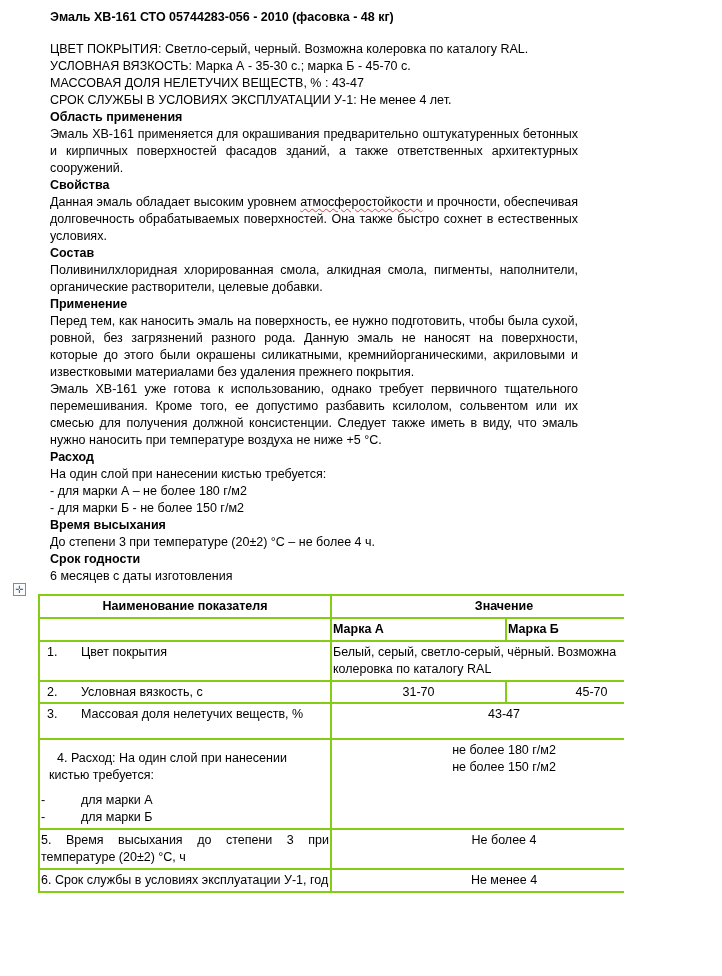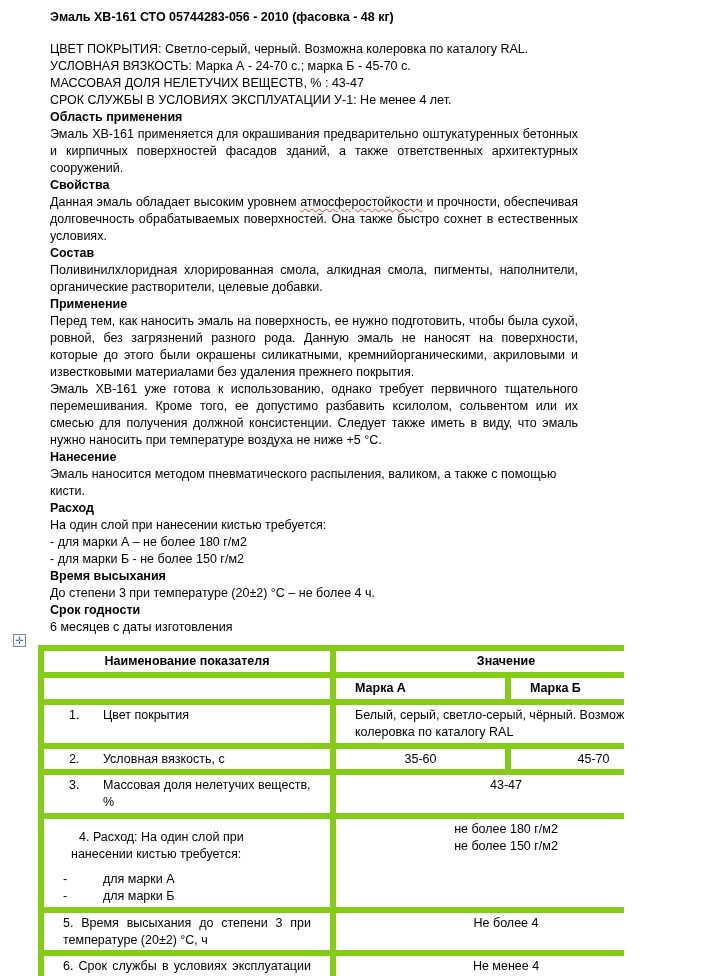--- a/index.html
+++ b/index.html
@@ -23,22 +23,22 @@
   .para + .para { margin-top:0; }
   .plain { text-align:left; }
   .spellcheck {
     text-decoration:underline wavy #e03c31;
     text-decoration-thickness:1px;
     text-underline-offset:2px;
   }
   .table-wrap { position:relative; margin-top:9px; margin-left:-12px; width:638px; }
   table.spec-table { border-collapse:collapse; width:638px; table-layout:fixed; }
   table.spec-table td {
-    border:6px solid #84cc16;
-    padding:2px 19px;
+    border:2px solid #84cc16;
+    padding:2px 1px;
     vertical-align:top;
     line-height:1.35;
   }
   .col-name  { width:292px; }
   .col-a     { width:175px; }
   .col-b     { width:171px; }
   td.hdr { font-weight:bold; text-align:center; }
   td.hdr-mark { font-weight:bold; text-align:left;margin-top:34px; }
   td.center { text-align:center; }
   td.vbottom { vertical-align:bottom;text-align:center; }
@@ -61,21 +61,21 @@
 </style>
 </head>
 <body>
 
 <div class="page">
 
   <p class="doc-title">Эмаль ХВ-161 СТО 05744283-056 - 2010 (фасовка  - 48 кг)</p>
 
   <div>
     <p class="spec-line">ЦВЕТ ПОКРЫТИЯ: Светло-серый, черный. Возможна колеровка по каталогу RAL.</p>
-    <p class="spec-line">УСЛОВНАЯ ВЯЗКОСТЬ: Марка А - 24-70 с.; марка Б - 45-70 с.</p>
+    <p class="spec-line">УСЛОВНАЯ ВЯЗКОСТЬ: Марка А - 35-30 с.; марка Б - 45-70 с.</p>
     <p class="spec-line">МАССОВАЯ ДОЛЯ НЕЛЕТУЧИХ ВЕЩЕСТВ, % : 43-47</p>
     <p class="spec-line">СРОК СЛУЖБЫ В УСЛОВИЯХ ЭКСПЛУАТАЦИИ У-1: Не менее 4 лет.</p>
   </div>
 
   <div class="section">
     <p class="section-heading">Область применения</p>
     <p class="para">Эмаль ХВ-161 применяется для окрашивания  предварительно оштукатуренных бетонных и кирпичных поверхностей фасадов зданий, а также ответственных архитектурных сооружений.</p>
   </div>
 
   <div class="section">
@@ -87,24 +87,20 @@
     <p class="section-heading">Состав</p>
     <p class="para">Поливинилхлоридная хлорированная смола, алкидная смола, пигменты, наполнители, органические растворители, целевые добавки.</p>
   </div>
 
   <div class="section">
     <p class="section-heading">Применение</p>
     <p class="para">Перед тем, как наносить эмаль на поверхность, ее нужно подготовить, чтобы была сухой, ровной, без загрязнений разного рода. Данную эмаль не наносят на поверхности, которые до этого были окрашены силикатными, кремнийорганическими, акриловыми и известковыми материалами  без удаления прежнего покрытия.</p>
     <p class="para">Эмаль ХВ-161 уже готова к использованию, однако требует первичного тщательного перемешивания. Кроме того, ее допустимо разбавить ксилолом, сольвентом или их смесью для получения должной консистенции. Следует также иметь в виду, что эмаль нужно наносить при температуре воздуха не ниже +5 °С.</p>
   </div>
 
-  <div class="section">
-    <p class="section-heading">Нанесение</p>
-    <p class="para plain">Эмаль наносится методом пневматического распыления, валиком,  а также с помощью кисти.</p>
-  </div>
 
   <div class="section">
     <p class="section-heading">Расход</p>
     <p class="para plain">На один слой при нанесении кистью требуется:</p>
     <p class="para plain">- для марки А – не более 180 г/м2</p>
     <p class="para plain">- для марки Б -  не более 150 г/м2</p>
   </div>
 
   <div class="section">
     <p class="section-heading">Время высыхания</p>
@@ -148,21 +144,21 @@
           <td colspan="2">Белый, серый, светло-серый, чёрный. Возможна колеровка по каталогу RAL</td>
         </tr>
 
         <tr>
           <td>
             <div class="numrow">
               <span class="num">2.</span>
               <span>Условная вязкость, с</span>
             </div>
           </td>
-          <td class="center">35-60</td>
+          <td class="center">31-70</td>
           <td class="center">45-70</td>
         </tr>
 
         <tr>
           <td class="r3-cell">
             <div class="numrow">
               <span class="num">3.</span>
               <span>Массовая доля нелетучих веществ, %</span>
             </div>
           </td>

